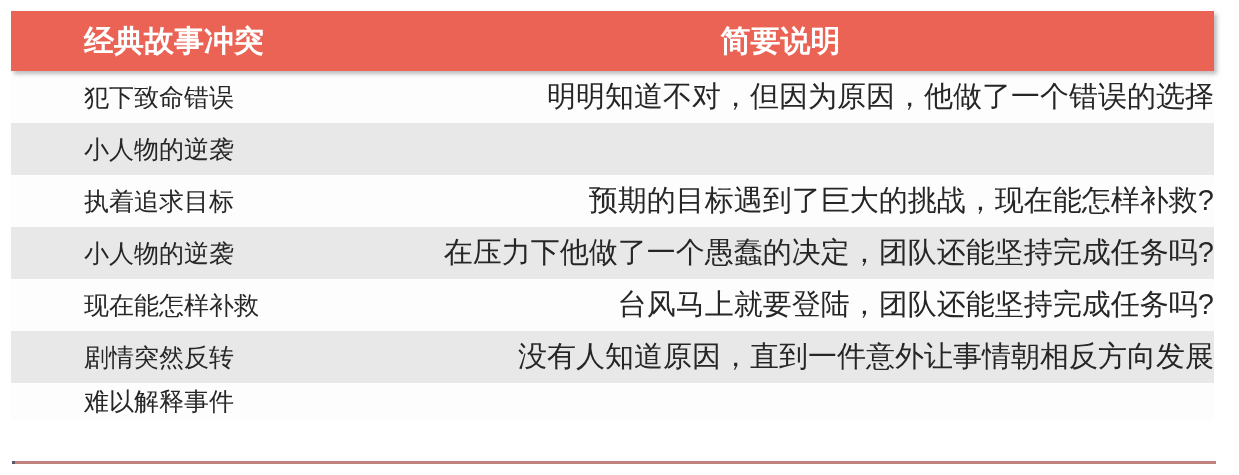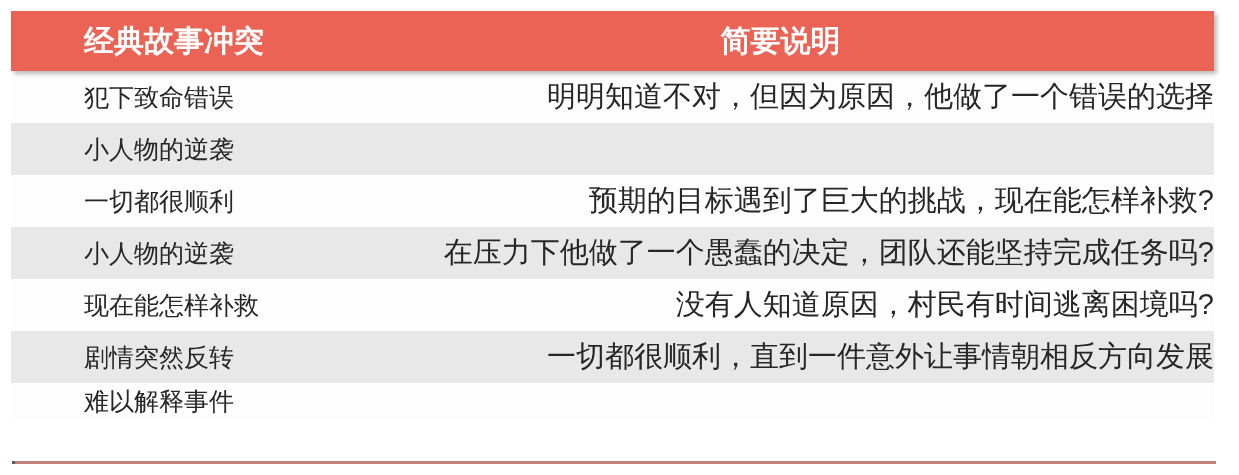--- a/index.html
+++ b/index.html
@@ -99,34 +99,34 @@
 
   <div class="body-rows">
     <div class="row">
       <div class="col-conflict">犯下致命错误</div>
       <div class="col-desc">明明知道不对，但因为原因，他做了一个错误的选择</div>
     </div>
     <div class="row">
       <div class="col-conflict">小人物的逆袭</div>
     </div>
     <div class="row">
-      <div class="col-conflict">一切都很顺利</div>
+      <div class="col-conflict">执着追求目标</div>
       <div class="col-desc">预期的目标遇到了巨大的挑战，现在能怎样补救?</div>
     </div>
     <div class="row">
       <div class="col-conflict">小人物的逆袭</div>
       <div class="col-desc">在压力下他做了一个愚蠢的决定，团队还能坚持完成任务吗?</div>
     </div>
     <div class="row">
       <div class="col-conflict">现在能怎样补救</div>
-      <div class="col-desc">没有人知道原因，村民有时间逃离困境吗?</div>
+      <div class="col-desc">台风马上就要登陆，团队还能坚持完成任务吗?</div>
     </div>
     <div class="row">
       <div class="col-conflict">剧情突然反转</div>
-      <div class="col-desc">一切都很顺利，直到一件意外让事情朝相反方向发展</div>
+      <div class="col-desc">没有人知道原因，直到一件意外让事情朝相反方向发展</div>
     </div>
     <div class="row">
       <div class="col-conflict">难以解释事件</div>
     </div>
   </div>
 
 </div>
 
 <div class="accent-underline"></div>
 

